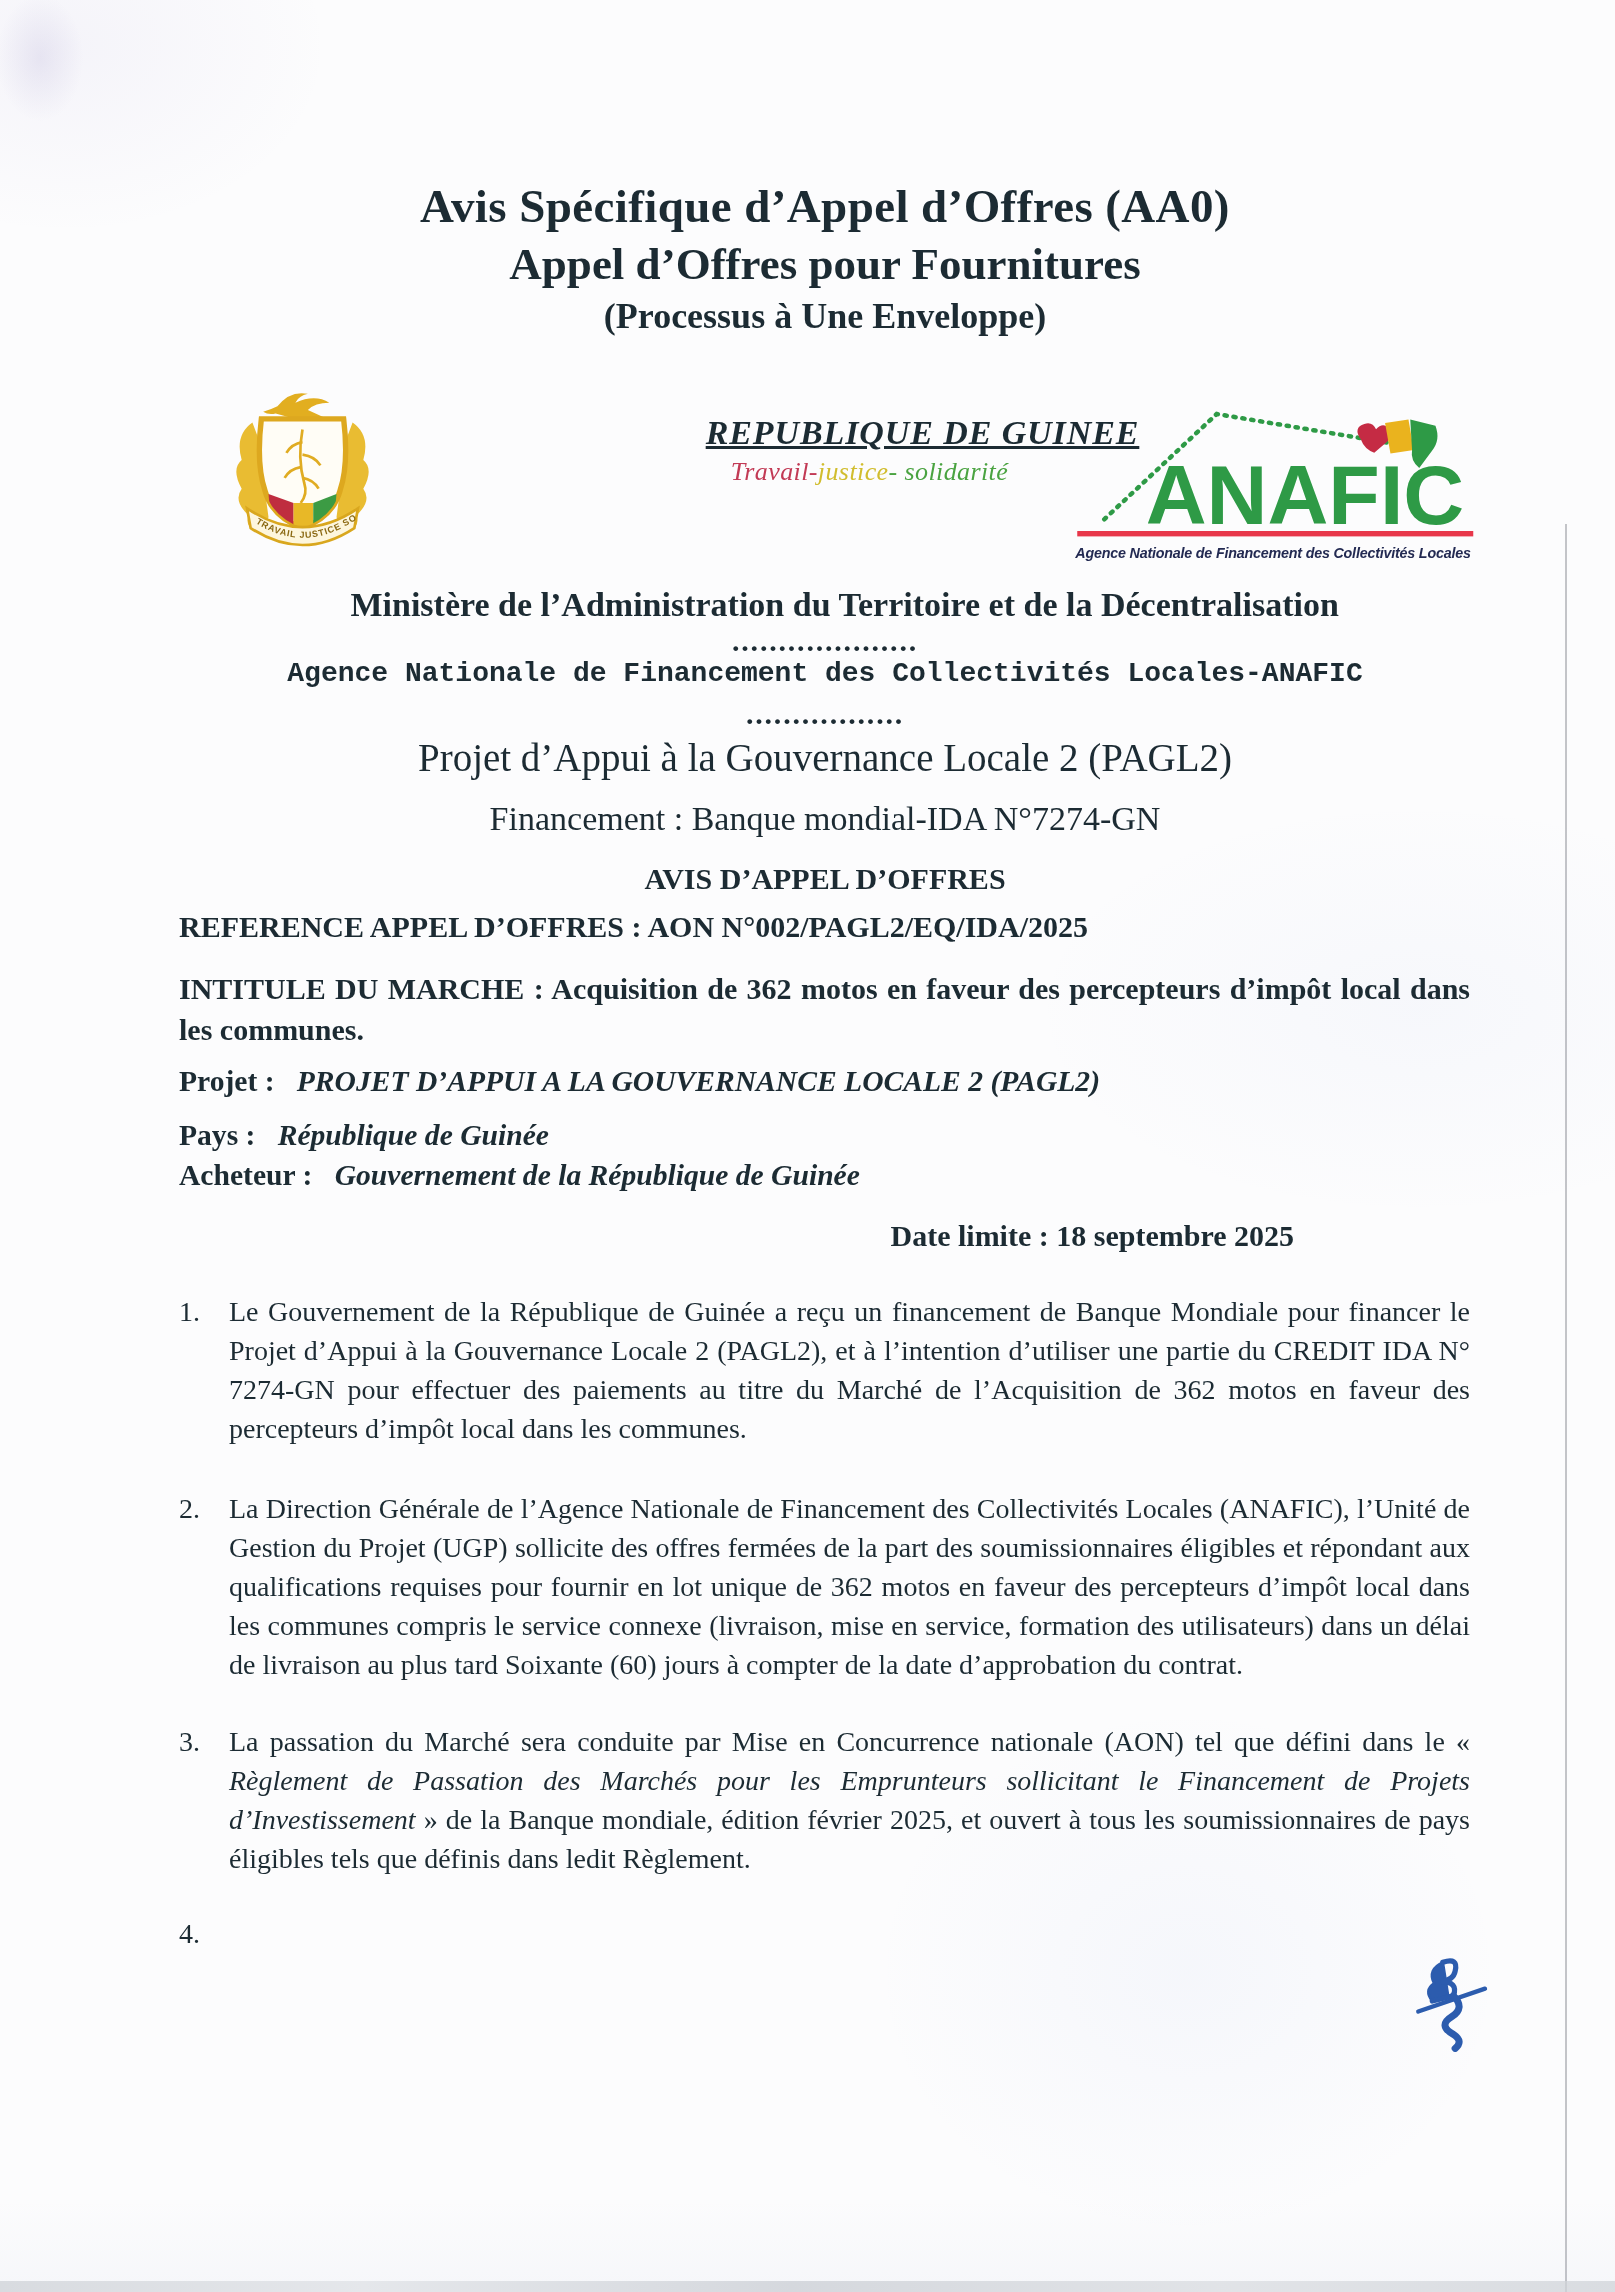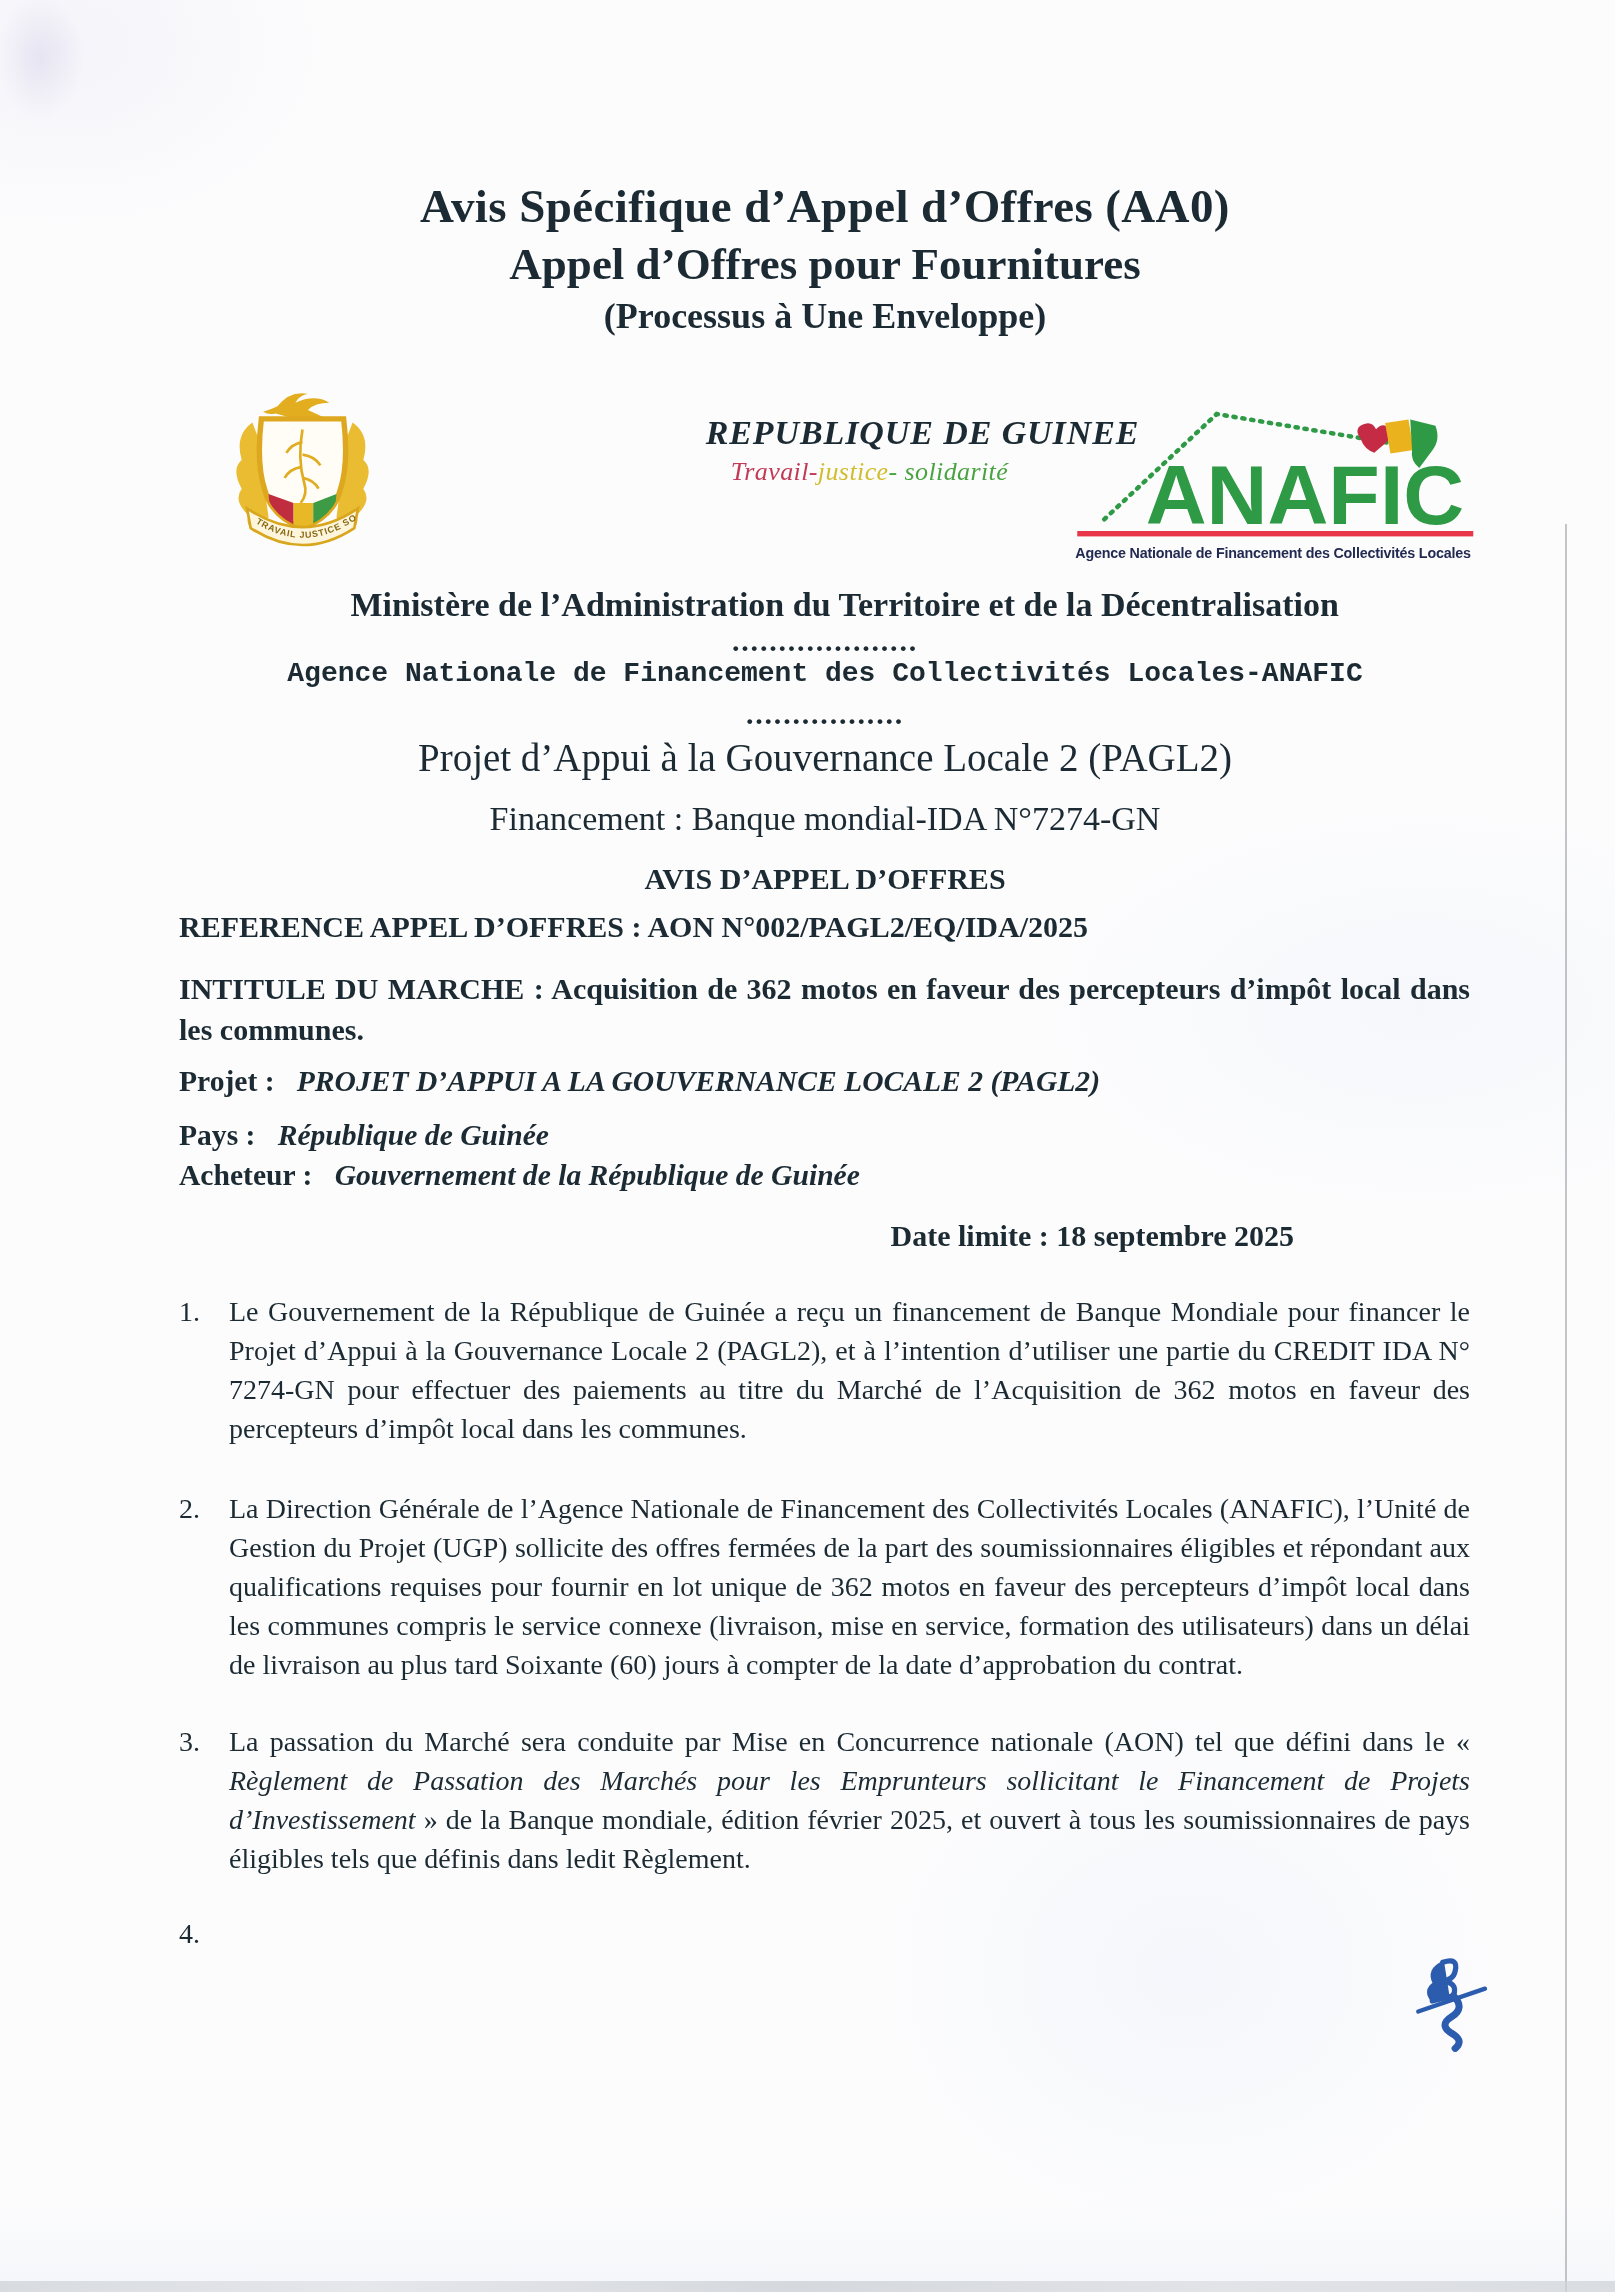--- a/index.html
+++ b/index.html
@@ -27,28 +27,28 @@
     background:radial-gradient(closest-side,rgba(120,108,180,.12),transparent 75%);}
   
   .header-block{position:absolute;top:177px;left:0;width:100%;text-align:center;font-weight:bold;}
   .title1{font-size:47px;line-height:59px;letter-spacing:0.4px;}
   .title2{font-size:45px;line-height:56px;}
   .title3{font-size:36px;line-height:48px;}
   
   .emblem-row{position:absolute;top:383px;left:0;width:100%;height:210px;}
   .coat{position:absolute;left:222px;top:0;width:161px;height:202px;}
   .center-col{position:absolute;left:591px;top:29px;width:663px;text-align:center;}
-  .republic{font-size:34px;font-weight:bold;font-style:italic;letter-spacing:0.9px;line-height:41px;}
+  .republic{font-size:34px;font-weight:bold;font-style:italic;letter-spacing:0.9px;line-height:41px;text-decoration:underline;}
   .motto{font-size:26px;font-style:italic;margin-top:3.6px;padding-right:106px;letter-spacing:0.4px;}
   .motto-red{color:#c23a55;}
   .motto-yellow{color:#d1bd2e;}
   .motto-green{color:#4aa341;}
   .anafic{position:absolute;left:1068px;top:12.5px;width:410px;font-family:"Liberation Sans","DejaVu Sans",sans-serif;}
   .anafic-caption{margin-top:2.7px;text-align:center;font-size:14.3px;font-weight:bold;color:#232a52;
-    letter-spacing:-0.2px;white-space:nowrap;}
+    letter-spacing:-0.2px;white-space:nowrap;font-style:italic;}
   
   .mid-block{position:absolute;top:584px;left:0;width:100%;text-align:center;}
   .ministry{font-size:34px;font-weight:bold;line-height:41px;transform:translateX(19.7px);}
   .dots{font-size:30px;font-weight:bold;line-height:27px;letter-spacing:1.8px;}
   .dots1{margin-top:1.8px;}
   .agency{font-size:28px;font-weight:bold;line-height:39px;margin-top:0;font-family:Liberation Mono, monospace;}
   .dots2{margin-top:7.2px;}
   .project{font-size:39px;font-weight:normal;line-height:48px;margin-top:7.2px;}
   .financing{font-size:34px;line-height:45px;margin-top:14.3px;}
   .notice-heading{font-size:30px;font-weight:bold;line-height:39px;margin-top:18px;}

